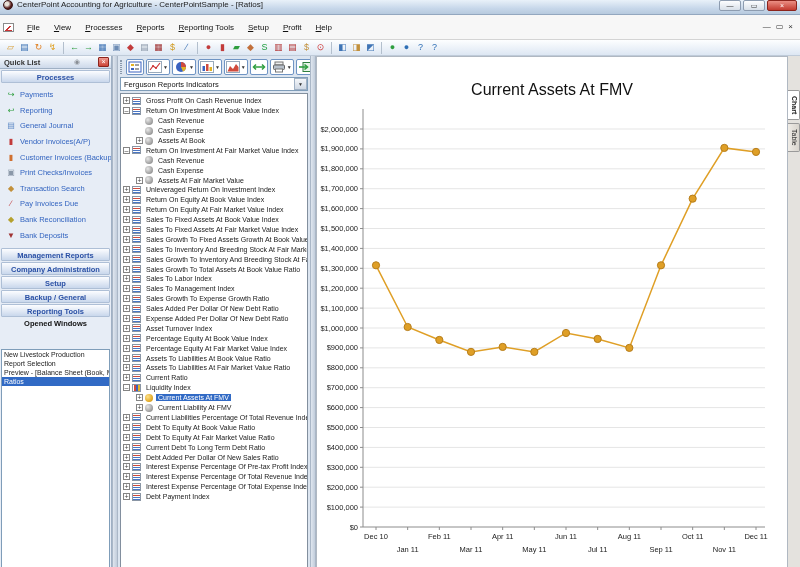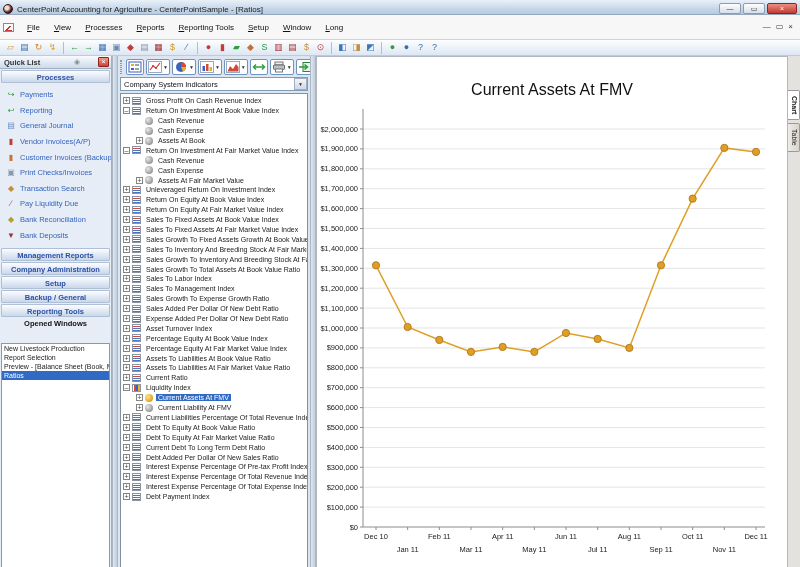--- a/index.html
+++ b/index.html
@@ -1,19 +1,19 @@
 <!DOCTYPE html>
 <html><head>
 <meta charset="utf-8">
 <style>
   * { box-sizing: border-box; margin: 0; padding: 0; }
   html,body { width:800px; height:567px; overflow:hidden; font-family:"Liberation Sans", sans-serif; background:#cfd8e4; }
 
   
-  .titlebar { height:15px; display:flex; align-items:flex-end; padding:0 3px;
+  .titlebar { height:15px; display:flex; align-items:flex-start; padding:0 3px;
     background:linear-gradient(to bottom,#e9f1f9,#c7d7ea 60%,#b7cade); border-bottom:1px solid #93a7bf; }
   .app-icon { width:10px; height:10px; border-radius:50%; margin-right:4px;
     background:radial-gradient(circle at 35% 35%, #e8e0d8 0 25%, #5a1f1f 60%, #2b0d0d); border:1px solid #3a1515; }
   .title-text { font-size:8px; color:#1c1c1c; flex:1; white-space:nowrap; overflow:hidden; }
   .win-btn { width:22px; height:11px; margin-left:2px; border:1px solid #8d9cb0; border-radius:2px;
     font-size:7px; line-height:9px; text-align:center; color:#333;
     background:linear-gradient(to bottom,#fdfeff,#d7dfe9); }
   .win-btn.close { background:linear-gradient(to bottom,#eb8f84,#c33b30); color:#fff; border-color:#8c241c; width:30px; }
 
   
@@ -44,21 +44,21 @@
     background:linear-gradient(to bottom,#f8fbfe,#cdd9ea); border-bottom:1px solid #9fb0c4;gap:16px; }
   .ql-title { font-size:7.5px; font-weight:bold; color:#333; flex:1; }
   .pin-icon { font-size:7px; color:#8a8f96; margin-right:2px; }
   .ql-close { width:11px; height:10px; background:linear-gradient(to bottom,#ef9a90,#cc4437); border:1px solid #8c241c;
     color:#fff; font-size:7px; line-height:8px; text-align:center; border-radius:1px; }
   .section-hdr { height:13px; margin:1px 1px 0 1px; text-align:center; font-size:7.5px; font-weight:bold; color:#2a50a5;
     line-height:13px; background:linear-gradient(to bottom,#fcfdff,#c9d7ec); border:1px solid #aebfd6; border-radius:1px; }
   .ql-items { padding:4px 0 4px 6px; }
   .ql-item { display:flex; align-items:center; height:15.6px; font-size:7.5px; color:#3465c0; white-space:nowrap; overflow:hidden; }
   .ql-ic { width:10px; height:10px; margin-right:4px; display:flex; align-items:center; justify-content:center; font-size:8px; flex:0 0 auto; }
-  .ow-label { height:26px; text-align:center; font-size:7.5px; font-weight:bold; color:#111; line-height:14px; }
+  .ow-label { height:32px; text-align:center; font-size:7.5px; font-weight:bold; color:#111; line-height:14px; }
   .ow-box { flex:1; margin:0 1px 1px 1px; background:#fff; border:1px solid #7f9db9; overflow:hidden; }
   .ow-item { font-size:7px; color:#222; padding:1px 2px; white-space:nowrap; overflow:hidden; }
   .ow-item.sel { background:#316ac5; color:#fff; }
 
   
   .midpanel { width:192px; background:#dce5f0; display:flex; flex-direction:column; padding:2px 2px 0 2px; }
   .chart-toolbar { height:19px; display:flex; align-items:center; gap:2px; padding:1px 0 2px 0; }
   .grip { width:3px; height:14px; border-left:1px dotted #8a99ac; border-right:1px dotted #8a99ac; margin-right:2px; }
   .ct-btn { height:16px; display:flex; align-items:center; border:1px solid #6f94c4; border-radius:2px; background:#fff; padding:0 1px; }
   .ct-btn svg { display:block; }
@@ -103,22 +103,22 @@
 
 <div class="menubar">
   <div class="mdi-icon"></div>
   <div style="display:flex;">
       <span class="menu-item">File</span>
       <span class="menu-item">View</span>
       <span class="menu-item">Processes</span>
       <span class="menu-item">Reports</span>
       <span class="menu-item">Reporting Tools</span>
       <span class="menu-item">Setup</span>
-      <span class="menu-item">Window</span>
-      <span class="menu-item">Long</span>
+      <span class="menu-item">Profit</span>
+      <span class="menu-item">Help</span>
     </div>
   <div class="mdi-controls">
     <span>—</span>
     <span>▭</span>
     <span>×</span>
   </div>
 </div>
 
 <div class="toolbar">
     <div class="tb-icon" style="color: rgb(216, 155, 46);">▱</div>
@@ -189,21 +189,21 @@
         <div class="ql-item">
           <span class="ql-ic" style="color: rgb(138, 151, 168);">▣</span>
           <span>Print Checks/Invoices</span>
         </div>
         <div class="ql-item">
           <span class="ql-ic" style="color: rgb(194, 144, 59);">◆</span>
           <span>Transaction Search</span>
         </div>
         <div class="ql-item">
           <span class="ql-ic" style="color: rgb(194, 59, 59);">∕</span>
-          <span>Pay Liquidity Due</span>
+          <span>Pay Invoices Due</span>
         </div>
         <div class="ql-item">
           <span class="ql-ic" style="color: rgb(181, 161, 46);">◆</span>
           <span>Bank Reconciliation</span>
         </div>
         <div class="ql-item">
           <span class="ql-ic" style="color: rgb(160, 51, 51);">▼</span>
           <span>Bank Deposits</span>
         </div>
       </div>
@@ -288,21 +288,21 @@
         <div class="ct-btn">
           <svg width="14" height="12">
             <rect x="5" y="1.5" width="8" height="9" fill="#e8f5e8" stroke="#2e7e3e"></rect>
             <line x1="1" y1="6" x2="9" y2="6" stroke="#2e9e3e" stroke-width="1.6"></line>
             <polyline points="6.5,3.5 9.5,6 6.5,8.5" fill="none" stroke="#2e9e3e" stroke-width="1.6"></polyline>
           </svg>
           <span class="dd-arrow">▼</span>
         </div>
       </div>
     <div class="combo">
-      <span class="combo-text">Company System Indicators</span>
+      <span class="combo-text">Ferguson Reports Indicators</span>
       <span class="combo-btn">▼</span>
     </div>
     <div class="treebox">
         <div class="tree-row">
           <span class="exp">+</span>
           <span class="ticon report"></span>
           <span class="tlabel">Gross Profit On Cash Revenue Index</span>
         </div>
         <div class="tree-row">
           <span class="exp">–</span>

